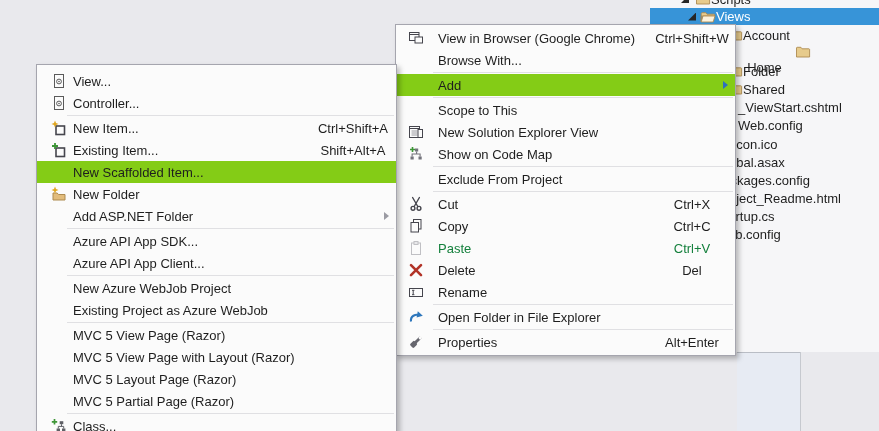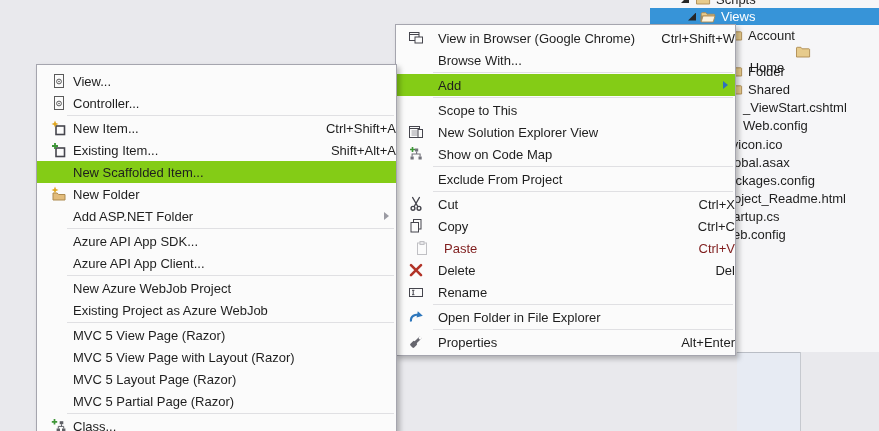--- a/index.html
+++ b/index.html
@@ -7,38 +7,38 @@
     position:relative;width:879px;height:431px;overflow:hidden;
     background:#E9E9ED;
     font-family:"Liberation Sans","DejaVu Sans",sans-serif;
     font-size:13px;color:#1E1E1E;
     -webkit-font-smoothing:antialiased;
   }
   
   .se-panel{position:absolute;left:650px;top:0;width:229px;height:352px;background:#F6F6F8;z-index:0;}
   .tree-row{position:absolute;left:650px;width:229px;height:18px;display:flex;align-items:center;white-space:nowrap;z-index:1;}
   .tree-row.selected{background:#3794D8;color:#FFFFFF;height:17px;}
-  .tree-label{margin-left:5px;}
+  .tree-label{}
   .expander{width:8px;height:8px;background:#262626;clip-path:polygon(100% 0,100% 100%,0 100%);flex:none;}
   .tree-icon{flex:none;display:flex;align-items:center;}
   .corner-rect{position:absolute;left:737px;top:353px;width:63px;height:78px;background:#E7EBF3;z-index:0;}
   .corner-hline{position:absolute;left:737px;top:352px;width:63px;height:1px;background:#B9BDC5;z-index:0;}
   .corner-vline{position:absolute;left:800px;top:352px;width:1px;height:79px;background:#C6C9CF;z-index:0;}
   
   .menu{position:absolute;background:#FBFBFB;border:1px solid #A5A5AE;box-shadow:3px 3px 5px rgba(0,0,0,.25);box-sizing:border-box;}
   #main-menu{left:395px;top:24px;width:341px;padding:2px 0;z-index:10;}
   #add-submenu{left:36px;top:64px;width:361px;padding:5px 0 10px 0;z-index:20;}
   .menu-item{position:relative;height:22px;display:flex;align-items:center;cursor:default;}
   .menu-item.highlighted{background:#84cc16;}
-  .menu-item.disabled{color:#7f1d1d;padding-left:6px;}
+  .menu-item.disabled{color:#15803d;}
   .mi-icon{width:24px;margin-left:8px;flex:none;display:flex;justify-content:center;align-items:center;}
   #add-submenu .mi-icon{margin-left:10px;}
   .mi-label{margin-left:10px;flex:1;white-space:nowrap;overflow:hidden;}
   #add-submenu .mi-label{margin-left:2px;}
-  .mi-shortcut{flex:none;width:86px;text-align:right;white-space:nowrap;}
+  .mi-shortcut{flex:none;width:86px;text-align:center;white-space:nowrap;}
   .mi-arrow{position:absolute;right:7px;top:50%;margin-top:-4px;width:0;height:0;
     border-top:4px solid transparent;border-bottom:4px solid transparent;border-left:5px solid #9B9BA3;}
   .mi-arrow.blue{border-left-color:#2D6FC0;}
   .menu-sep{height:1px;background:#E0E0E3;margin:1px 2px 1px 37px;}
   #add-submenu .menu-sep{margin-left:30px;}
 </style>
 </head>
 <body>
 
 <div class="stage">

